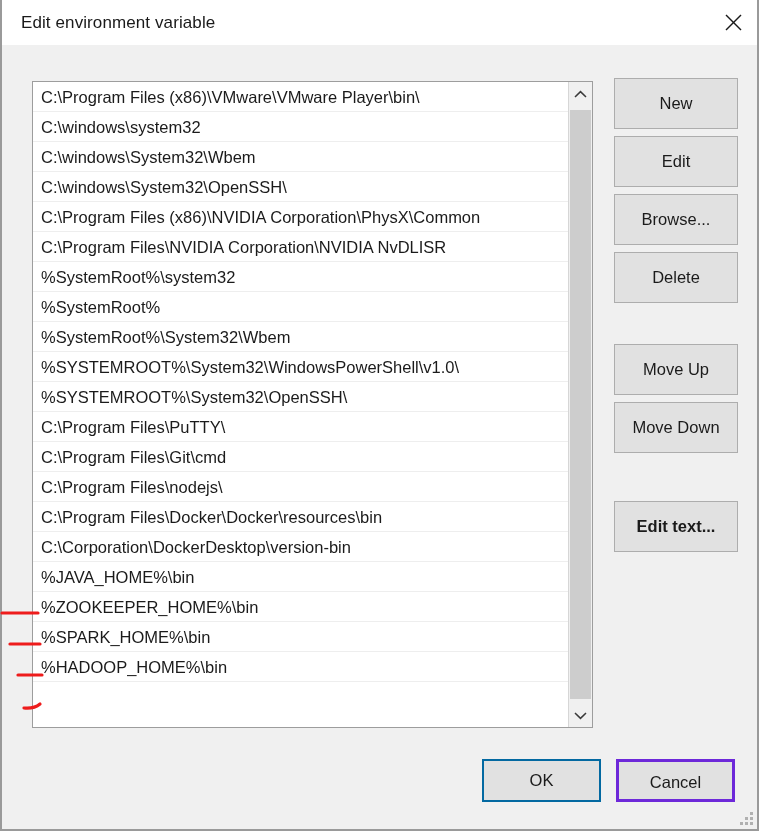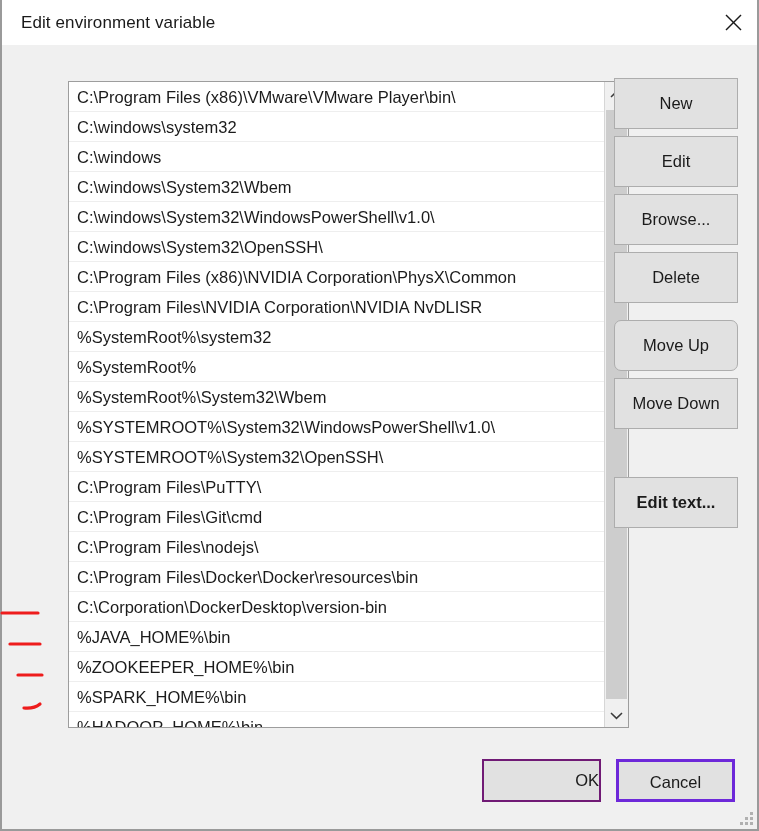--- a/index.html
+++ b/index.html
@@ -77,21 +77,20 @@
   .listbox {
     position: absolute;
     left: 30px;
     top: 36px;          
     width: 561px;
     height: 647px;      
     box-sizing: border-box;
     background: #ffffff;
     border: 1px solid #9d9d9d;
     overflow: hidden;
-    margin-left: 36px;
   }
   .list-scroll {
     position: absolute;
     left: 0;
     top: 0;
     width: 536px;
     height: 100%;
     overflow: hidden;
   }
   .list-row {
@@ -160,44 +159,44 @@
     font-family: "Liberation Sans", sans-serif;
     font-size: 16.5px;
     color: #1b1b1b;
     text-align: center;
     line-height: 43px;
     padding: 0;
     cursor: default;
     white-space: nowrap;
   }
   .btn + .btn { margin-top: 7px; }
-  .btn.gap-large { margin-top: 17px; border-radius: 7px; }
+  .btn.gap-large { margin-top: 41px; }
   .btn.gap-xlarge { margin-top: 48px; font-weight: bold; }
 
   
   .bottom-buttons {
     position: absolute;
     left: 0;
     right: 0;
     bottom: 0;
     height: 86px;
   }
   .btn-ok {
     position: absolute;
     left: 480px;
     top: 16px;
     width: 119px;
     height: 43px;
     box-sizing: border-box;
     background: #e1e1e1;
-    border: 2px solid #701a75;
+    border: 2px solid #0369a1;
     font-family: "Liberation Sans", sans-serif;
     font-size: 16.5px;
     color: #1b1b1b;
-    text-align: right;
+    text-align: center;
     line-height: 39px;
     padding: 0;
     cursor: default;
   }
   .btn-cancel {
     position: absolute;
     left: 614px;
     top: 16px;
     width: 119px;
     height: 43px;
@@ -253,23 +252,21 @@
       </svg>
     </div>
   </div>
 
   <div class="dialog-body">
 
     <div class="listbox">
       <div class="list-scroll" id="path-list">
           <div class="list-row">C:\Program Files (x86)\VMware\VMware Player\bin\</div>
           <div class="list-row">C:\windows\system32</div>
-          <div class="list-row">C:\windows</div>
           <div class="list-row">C:\windows\System32\Wbem</div>
-          <div class="list-row">C:\windows\System32\WindowsPowerShell\v1.0\</div>
           <div class="list-row">C:\windows\System32\OpenSSH\</div>
           <div class="list-row">C:\Program Files (x86)\NVIDIA Corporation\PhysX\Common</div>
           <div class="list-row">C:\Program Files\NVIDIA Corporation\NVIDIA NvDLISR</div>
           <div class="list-row">%SystemRoot%\system32</div>
           <div class="list-row">%SystemRoot%</div>
           <div class="list-row">%SystemRoot%\System32\Wbem</div>
           <div class="list-row">%SYSTEMROOT%\System32\WindowsPowerShell\v1.0\</div>
           <div class="list-row">%SYSTEMROOT%\System32\OpenSSH\</div>
           <div class="list-row">C:\Program Files\PuTTY\</div>
           <div class="list-row">C:\Program Files\Git\cmd</div>

